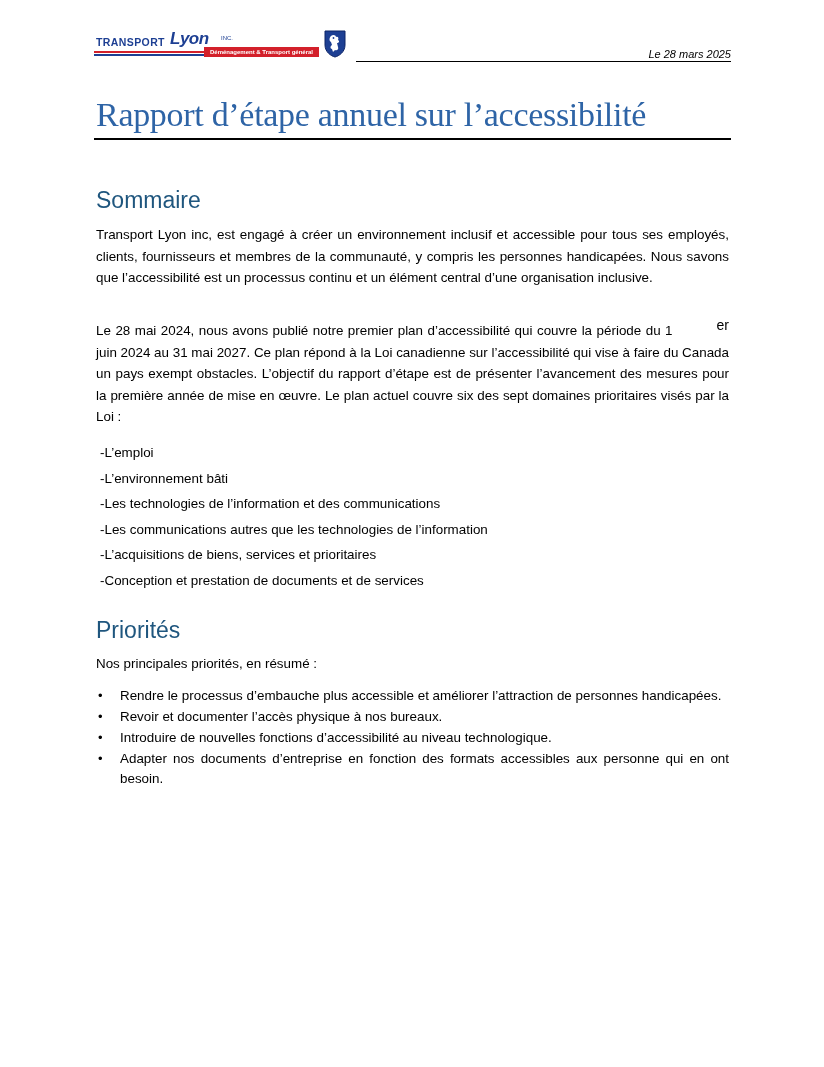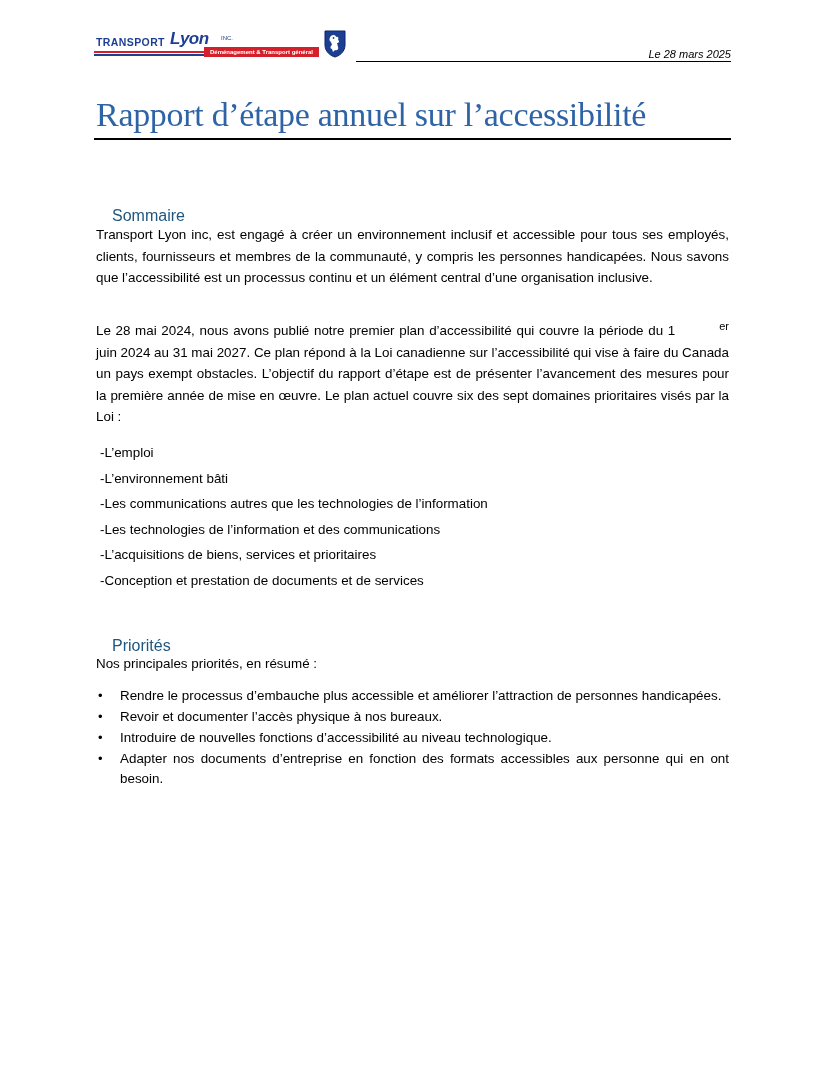--- a/index.html
+++ b/index.html
@@ -147,40 +147,40 @@
       top: 138px;
       width: 637px;
       height: 2px;
       background: #000000;
     }
 
     
     .section-heading {
       position: absolute;
       left: 96px;
-      margin: 16px;
+      margin: 0;
       font-family: "Liberation Sans", sans-serif;
       font-weight: normal;
-      font-size: 16px;
+      font-size: 23px;
       line-height: 28px;
       color: #1f567e;
     }
     .para {
       position: absolute;
       left: 96px;
       width: 633px;
       margin: 0;
       font-family: "Liberation Sans", sans-serif;
       font-size: 13.4px;
       line-height: 21.5px;
       text-align: justify;
       color: #000000;
     }
     .para sup {
-      font-size: 11px;
+      font-size: 14px;
       line-height: 0;
       vertical-align: super;
       margin-left: 44px;
     }
     .dash-list {
       position: absolute;
       left: 96px;
       top: 438px;
       margin: 0;
       padding: 0;
@@ -249,22 +249,22 @@
 
   <h2 class="section-heading" style="top:186px;">Sommaire</h2>
 
   <p class="para" style="top:224px;">Transport Lyon inc, est engagé à créer un environnement inclusif et accessible pour tous ses employés, clients, fournisseurs et membres de la communauté, y compris les personnes handicapées. Nous savons que l’accessibilité est un processus continu et un élément central d’une organisation inclusive.</p>
 
   <p class="para" style="top:320px;"><span>Le 28 mai 2024, nous avons publié notre premier plan d’accessibilité qui couvre la période du 1</span><sup>er</sup><span> juin 2024 au 31 mai 2027. Ce plan répond à la Loi canadienne sur l’accessibilité qui vise à faire du Canada un pays exempt obstacles. L’objectif du rapport d’étape est de présenter l’avancement des mesures pour la première année de mise en œuvre. Le plan actuel couvre six des sept domaines prioritaires visés par la Loi :</span></p>
 
   <ul class="dash-list">
     <li>-L’emploi</li>
     <li>-L’environnement bâti</li>
+    <li>-Les technologies de l’information et des communications</li>
     <li>-Les communications autres que les technologies de l’information</li>
-    <li>-Les technologies de l’information et des communications</li>
     <li>-L’acquisitions de biens, services et prioritaires</li>
     <li>-Conception et prestation de documents et de services</li>
   </ul>
 
   <h2 class="section-heading" style="top:616px;">Priorités</h2>
 
   <p class="para" style="top:653px;">Nos principales priorités, en résumé :</p>
 
   <ul class="bullet-list">
     <li>

